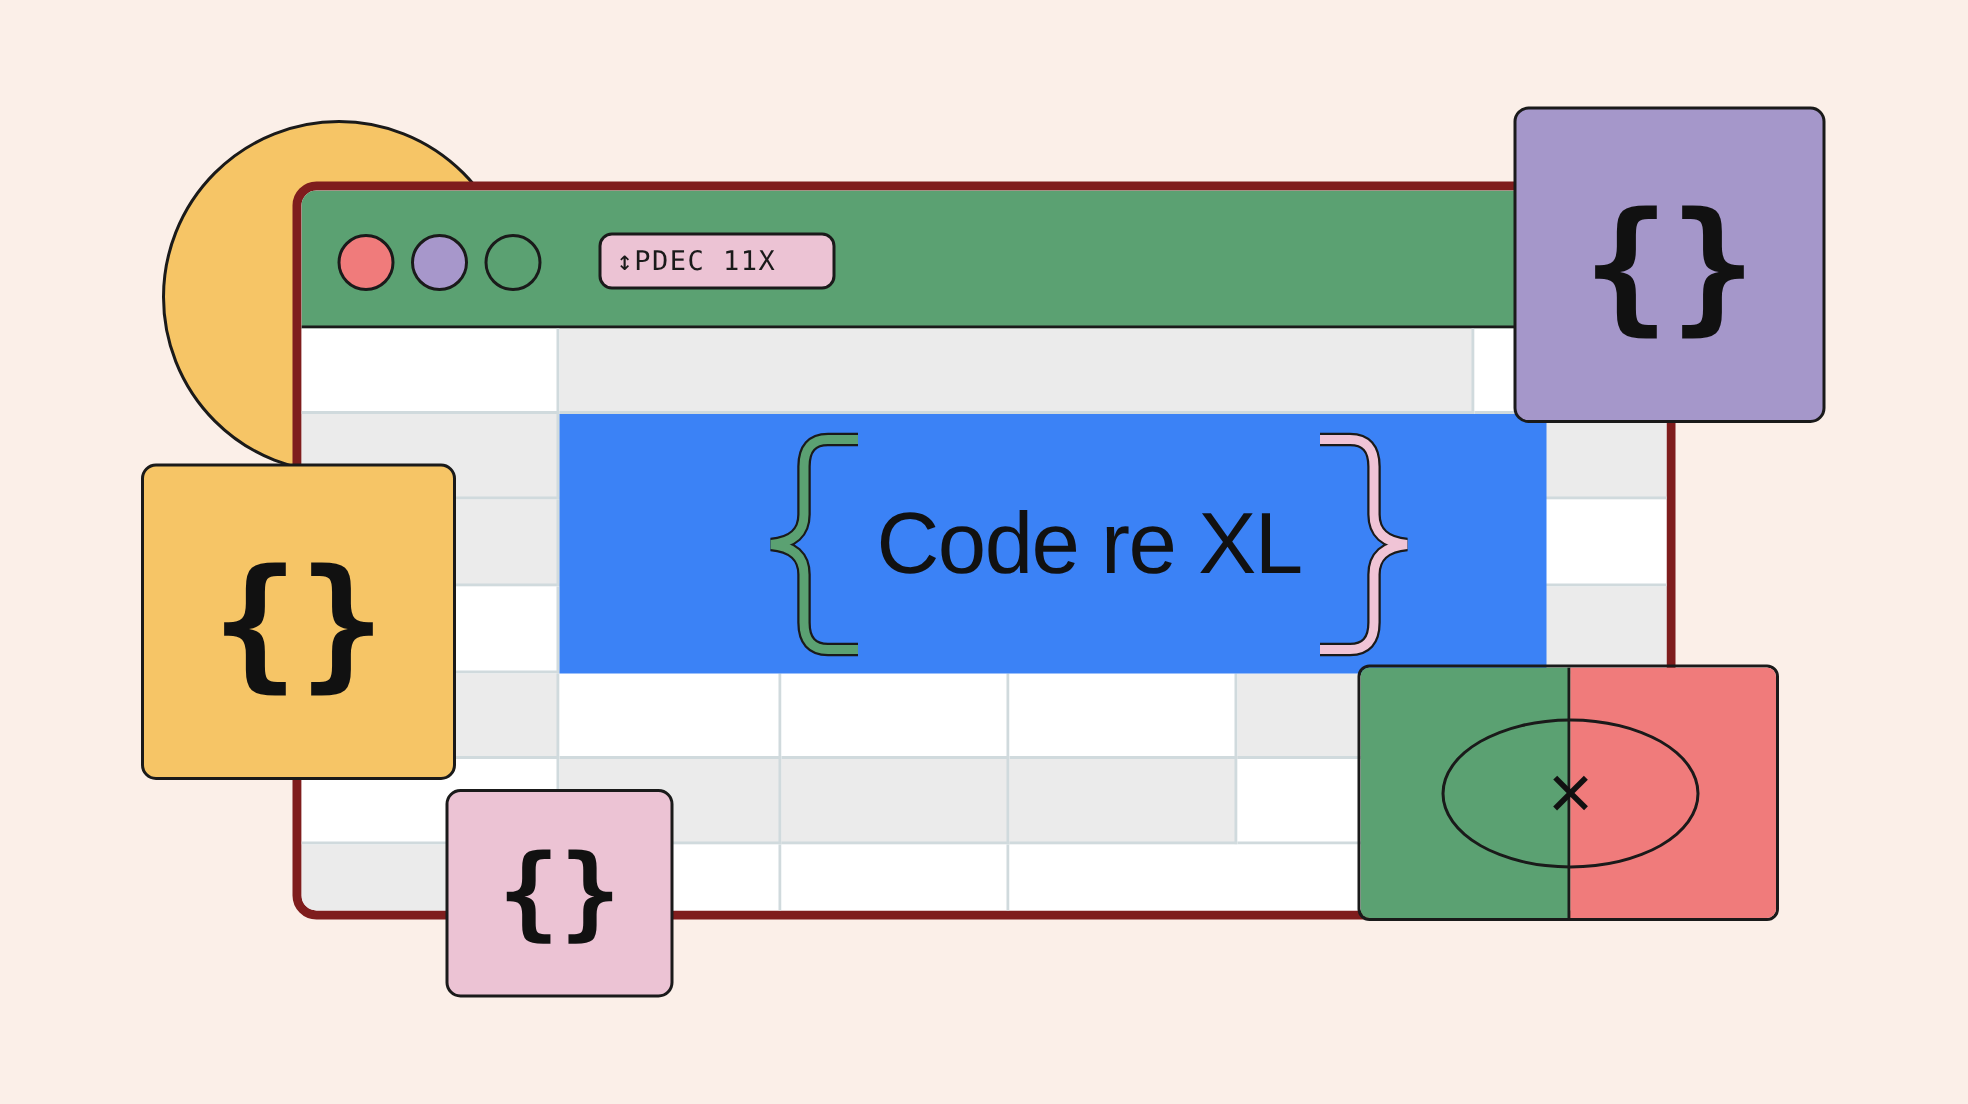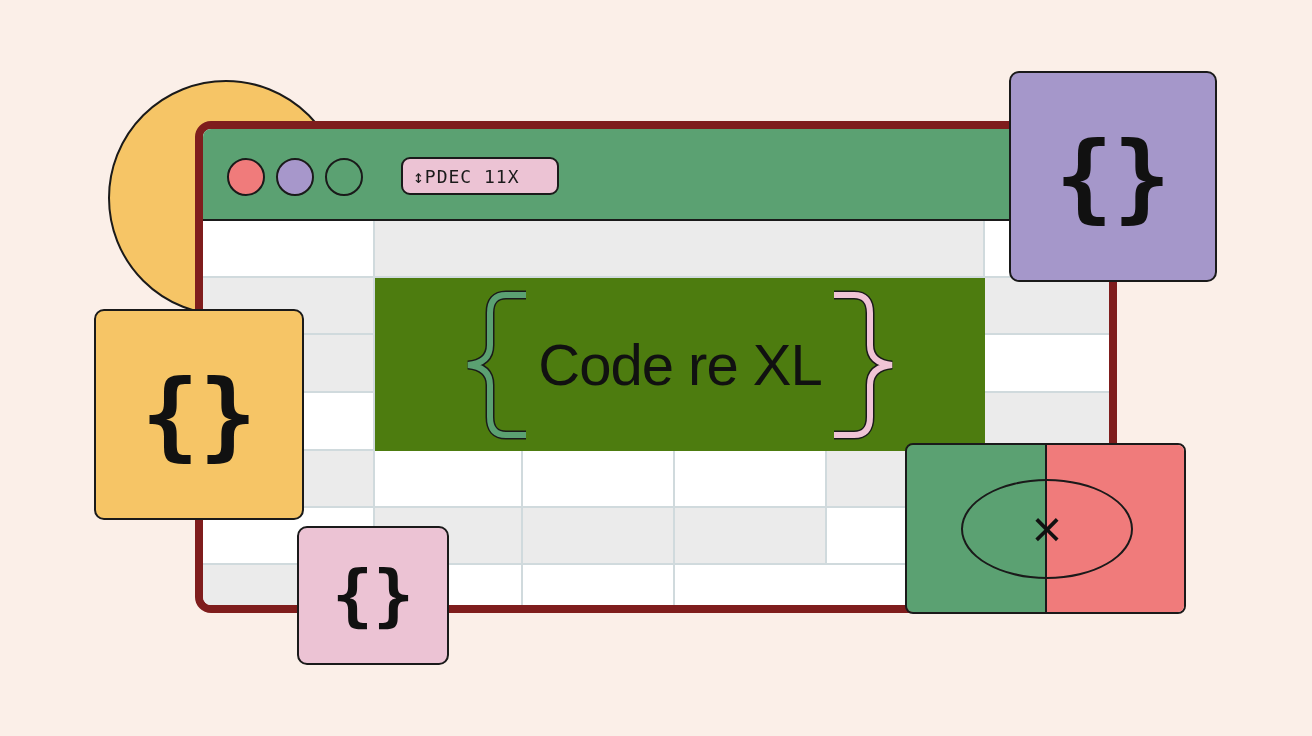--- a/index.html
+++ b/index.html
@@ -1,27 +1,27 @@
 <!DOCTYPE html>
 <html><head>
 <meta charset="utf-8">
 <style>
   html,body{margin:0;padding:0;}
   body{width:1312px;height:736px;overflow:hidden;background:#fbefe8;position:relative;font-family:"Liberation Sans",sans-serif;}
   .abs{position:absolute;}
   .circle-bg{left:108px;top:80px;width:236px;height:236px;border-radius:50%;background:#f6c566;border:2px solid #1a1a1a;box-sizing:border-box;}
-  .window{left:195px;top:121px;width:922px;height:492px;background:#fff;border:8px solid #7f1d1d;border-radius:16px;box-sizing:border-box;overflow:hidden;}
+  .window{left:195px;top:121px;width:922px;height:492px;background:#fff;border:6px solid #7f1d1d;border-radius:16px;box-sizing:border-box;overflow:hidden;}
   .titlebar{left:0;top:0;width:100%;height:92px;background:#5ba172;border-bottom:2px solid #1a1a1a;box-sizing:border-box;}
   .dot{top:29px;width:38px;height:38px;border-radius:50%;border:2px solid #1a1a1a;box-sizing:border-box;}
   .pill{left:198px;top:28px;width:158px;height:38px;background:#ecc3d4;border:2px solid #1a1a1a;border-radius:9px;box-sizing:border-box;font-family:"DejaVu Sans Mono",monospace;font-size:18px;color:#1a1a1a;display:flex;align-items:center;padding-left:10px;letter-spacing:1px;}
   .grid{left:0;top:92px;width:100%;height:400px;}
   .cell{position:absolute;border-right:2px solid #d0dadd;border-bottom:2px solid #d0dadd;box-sizing:border-box;}
   .g{background:#ebebeb;}
   .w{background:#ffffff;}
-  .hero{left:172px;top:57px;width:610px;height:173px;background:#4d7c0f;display:flex;align-items:center;justify-content:center;}
+  .hero{left:172px;top:57px;width:610px;height:173px;background:#3b82f6;display:flex;align-items:center;justify-content:center;padding-left:48px;}
   .hero-text{font-size:58px;color:#111;letter-spacing:-1px;}
   .card{border:2px solid #1a1a1a;border-radius:10px;box-sizing:border-box;display:flex;align-items:center;justify-content:center;font-family:"DejaVu Sans Mono",monospace;font-weight:bold;color:#111;}
   .split{left:905px;top:443px;width:281px;height:171px;border:2px solid #1a1a1a;border-radius:8px;box-sizing:border-box;overflow:hidden;}
 </style>
 </head>
 <body>
 
 <div class="abs circle-bg"></div>
 
 <div class="abs window">

